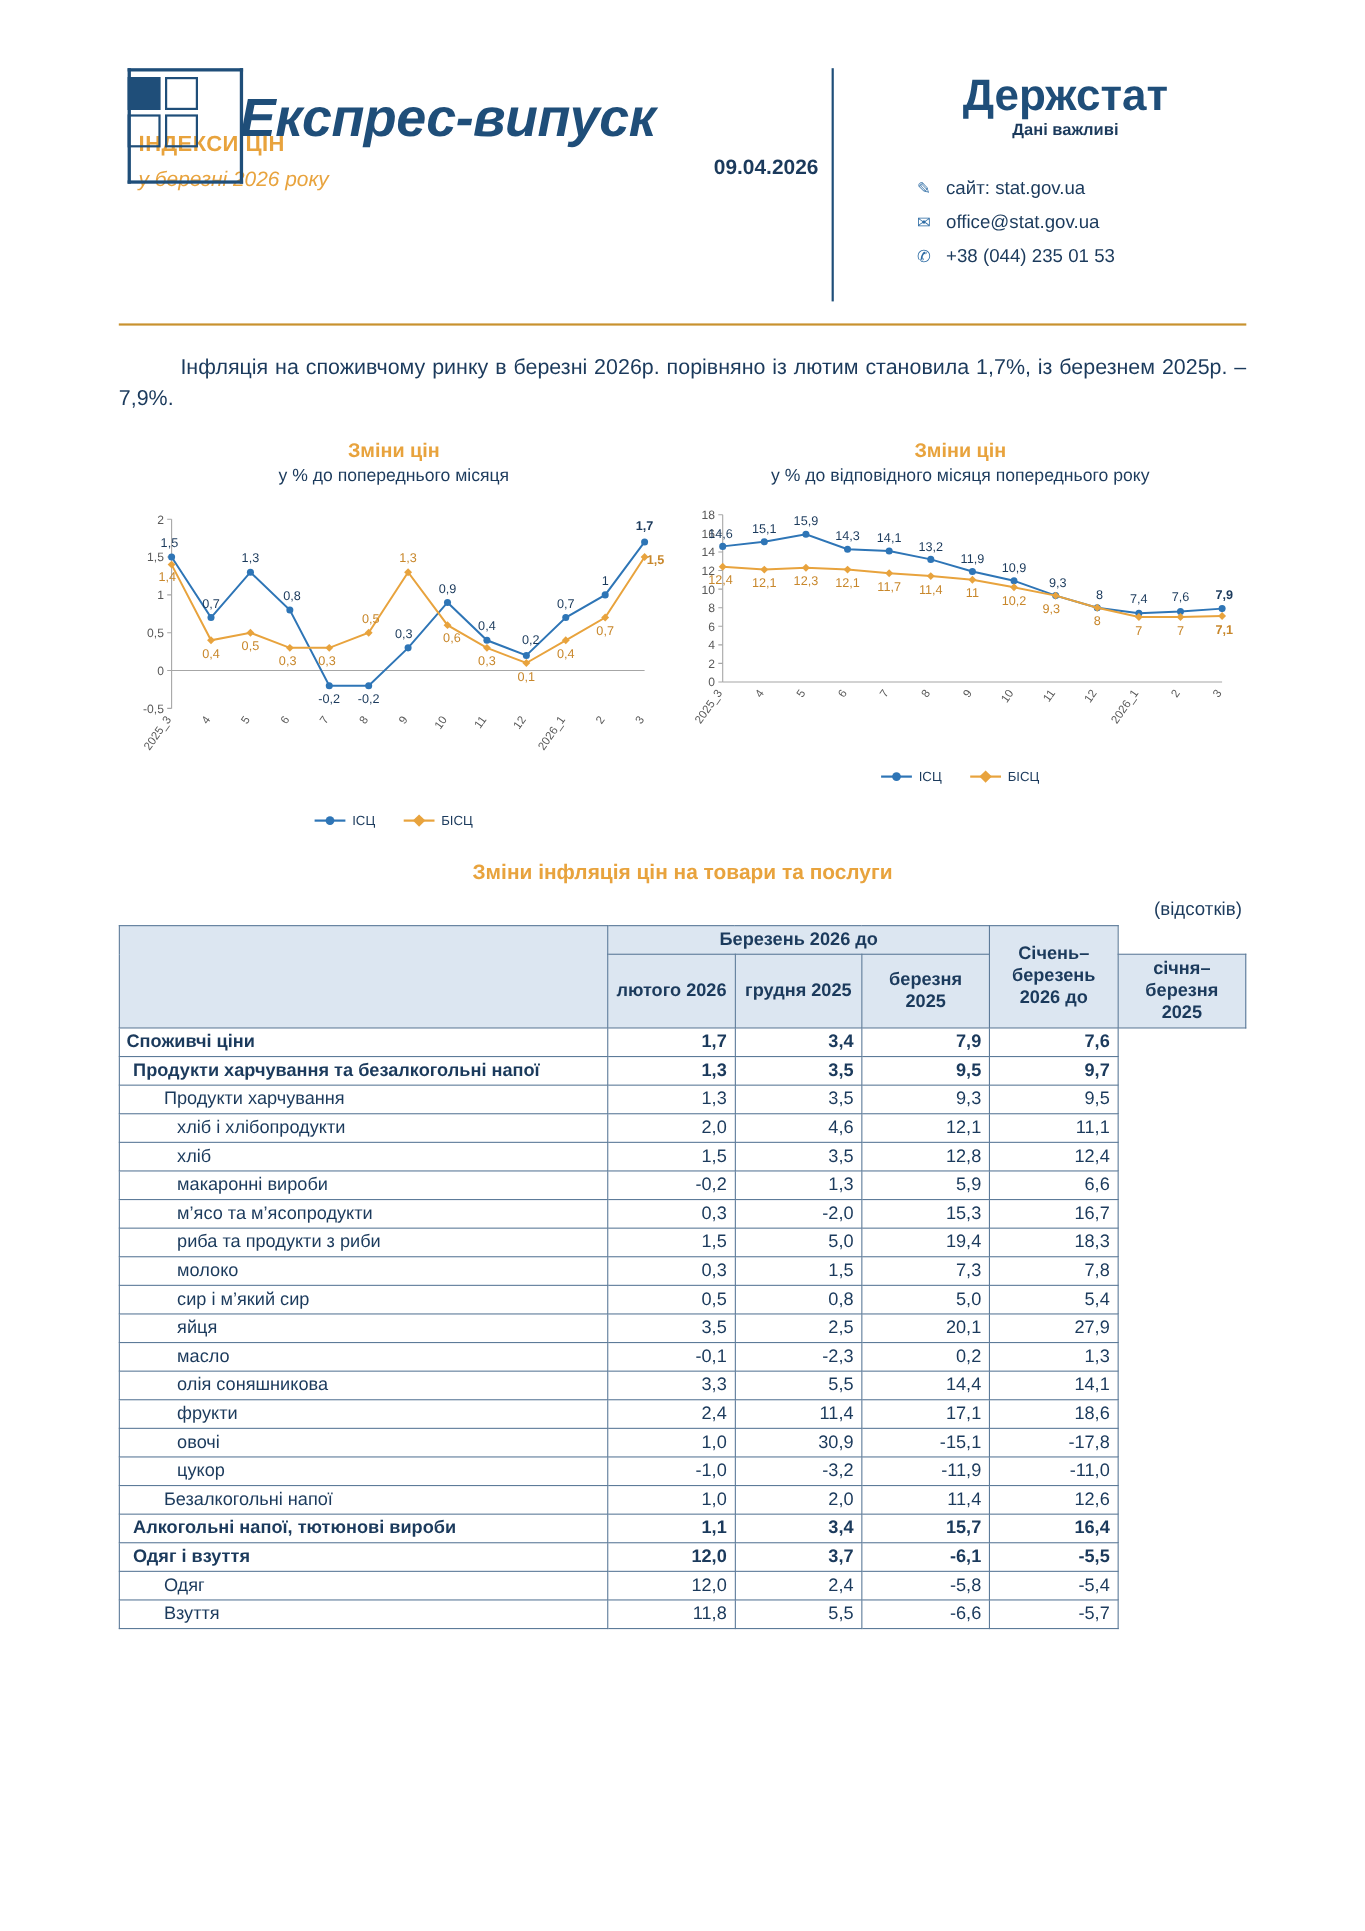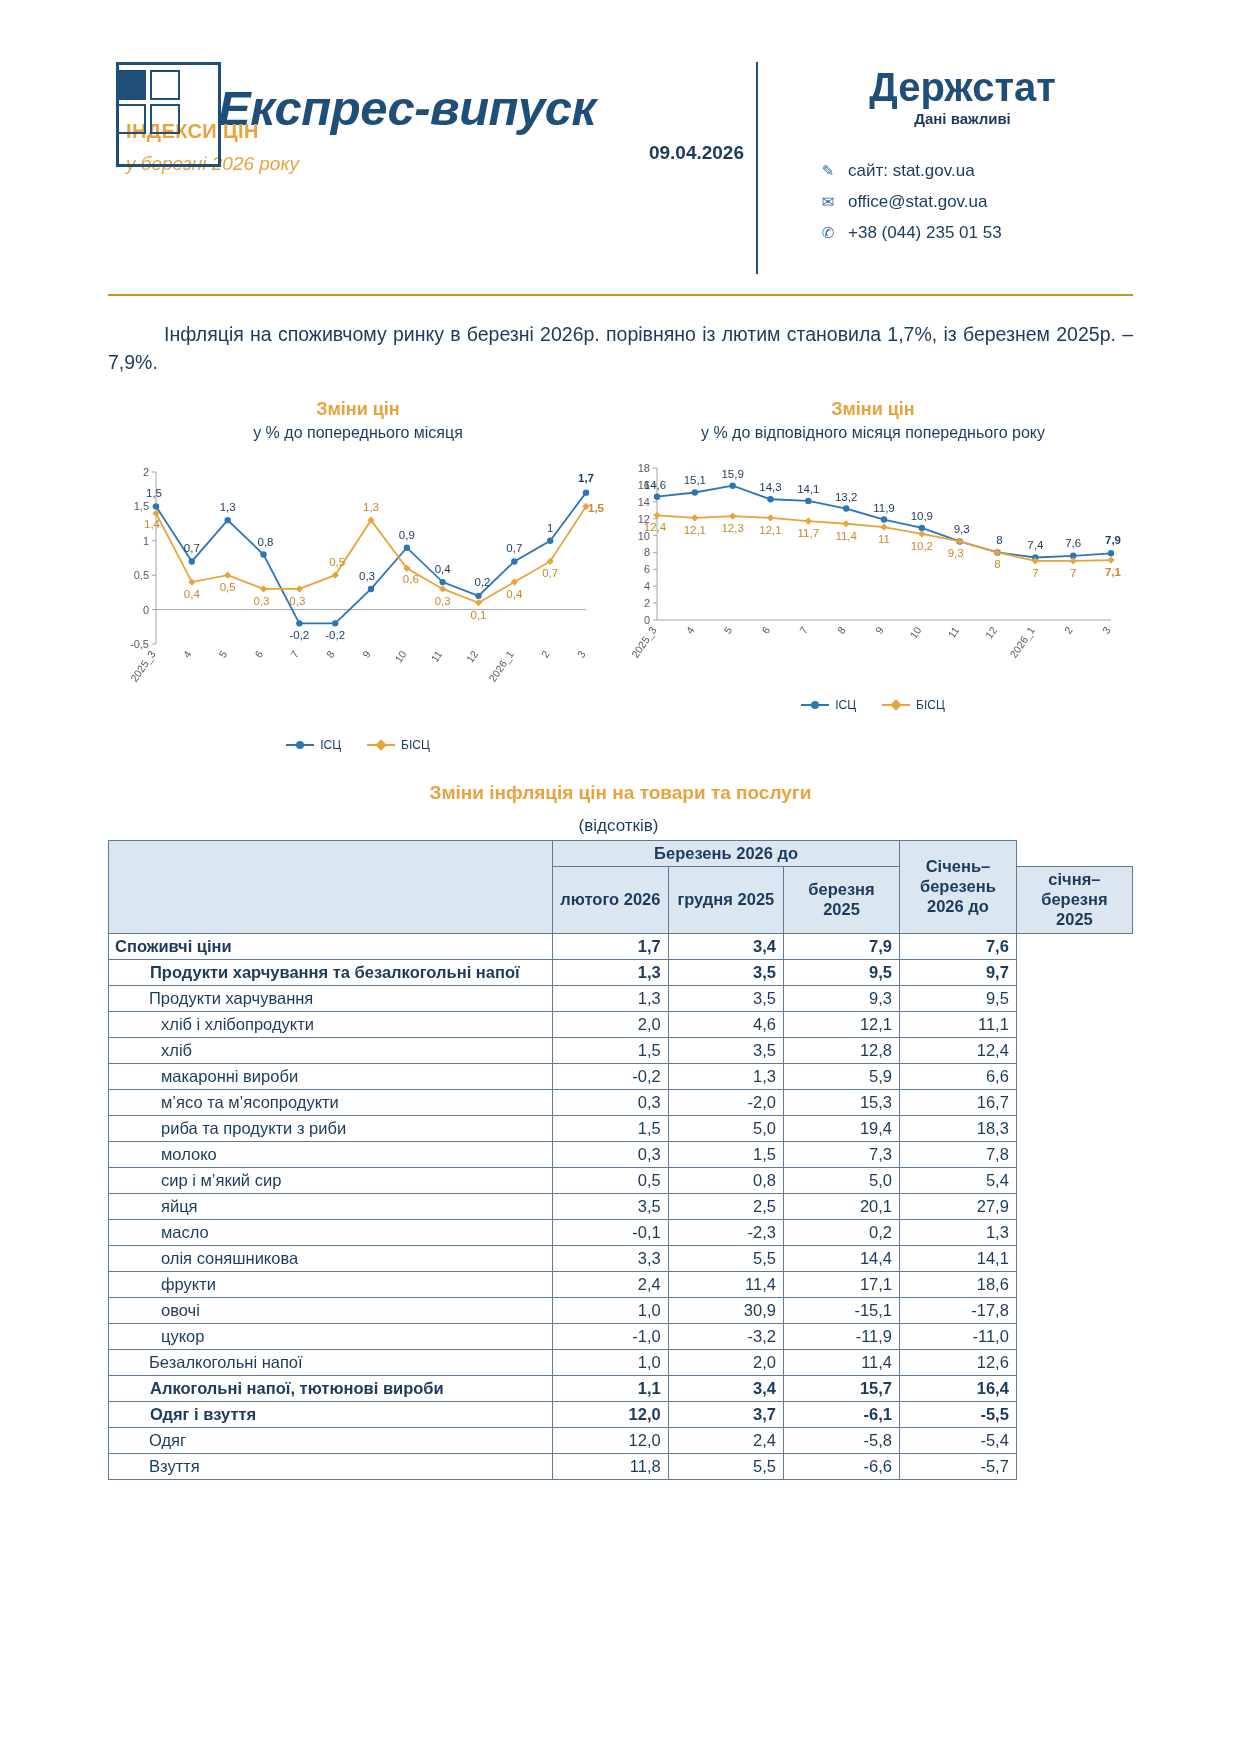--- a/index.html
+++ b/index.html
@@ -74,21 +74,21 @@
     top: 86px;
   }
   .header-sep {
     width: 2px;
     background: #1f4e79;
     align-self: stretch;
     margin: 6px 0 0 0;
     min-height: 212px;
   }
   .header-right {
-    padding-left: 34px;
+    padding-left: 46px;
     padding-top: 10px;
     flex: 1;
   }
   .brand {
     font-size: 40px;
     font-weight: bold;
     color: #1f4e79;
     text-align: center;
     line-height: 1.05;
   }
@@ -197,21 +197,21 @@
 
   
   .table-title {
     text-align: center;
     font-size: 19px;
     font-weight: bold;
     color: #e8a33d;
     margin-top: 30px;
   }
   .units {
-    text-align: center;
+    text-align: right;
     font-size: 17px;
     color: #1b3a5c;
     margin-top: 12px;
     padding-right: 4px;
   }
   table.data {
     border-collapse: collapse;
     width: 100%;
     margin-top: 4px;
     font-size: 16.5px;
@@ -225,21 +225,21 @@
     background: #dce6f1;
     text-align: center;
     font-weight: bold;
     font-size: 16.5px;
     line-height: 1.2;
   }
   .col-label { width: 452px; text-align: left; }
   .num { text-align: right; width: 104px; }
   .row-l0 td.lbl { font-weight: bold; padding-left: 6px; }
   .row-l0 td.num { font-weight: bold; }
-  .row-l1 td.lbl { font-weight: bold; padding-left: 41px; }
+  .row-l1 td.lbl { font-weight: bold; padding-left: 12px; }
   .row-l1 td.num { font-weight: bold; }
   .row-l2 td.lbl { padding-left: 40px; margin-left: 16px; }
   .row-l3 td.lbl { padding-left: 52px; }
 </style>
 </head>
 <body>
 
 <div class="page">
 
   <div class="header">

